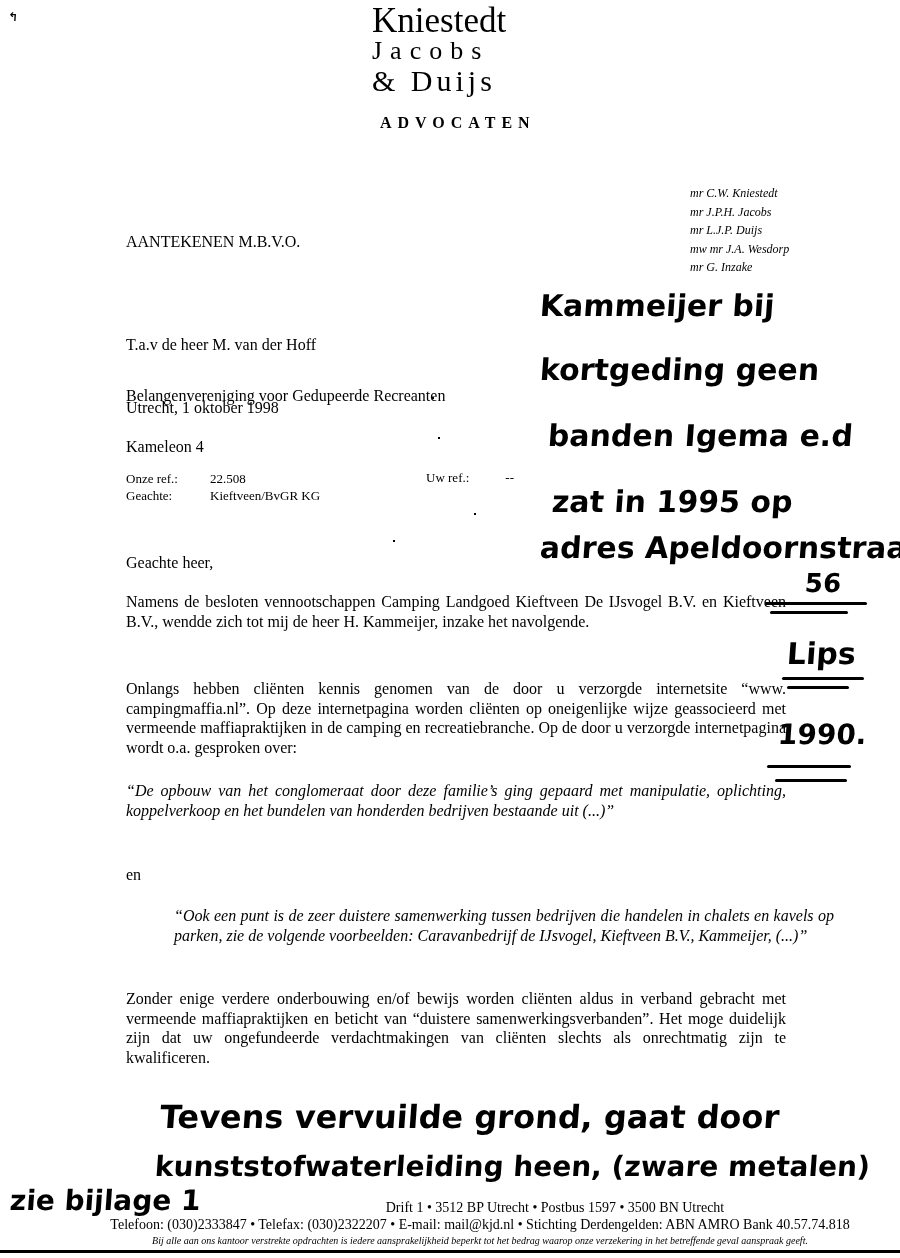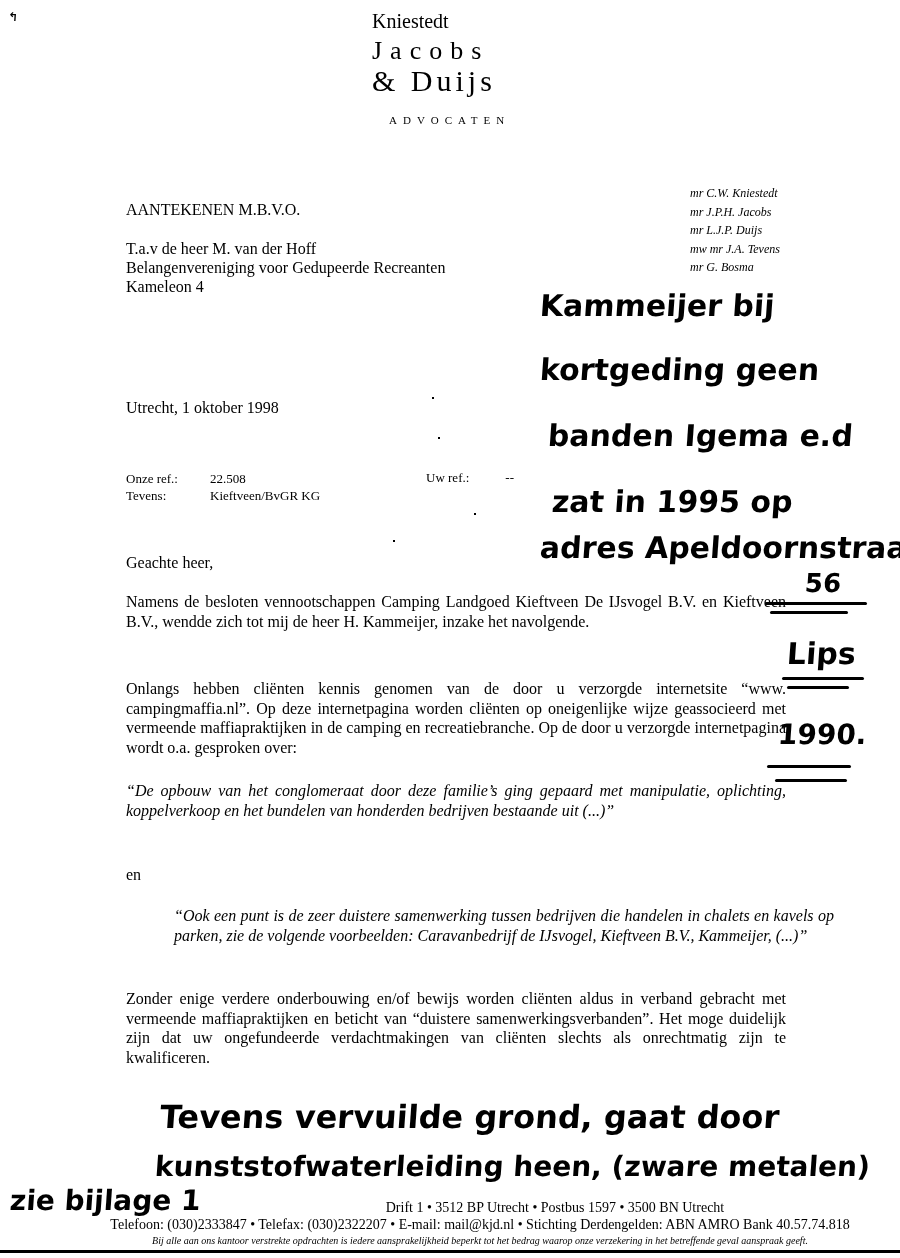--- a/index.html
+++ b/index.html
@@ -3,30 +3,30 @@
   <meta charset="utf-8">
   <style>
     html, body { margin: 0; padding: 0; background: #ffffff; }
     body {
       width: 900px; height: 1258px; position: relative; overflow: hidden;
       font-family: "Liberation Serif", "DejaVu Serif", serif; color: #000;
     }
     .abs { position: absolute; }
     
     .lh { left: 372px; top: 6px; width: 170px; text-align: left; }
-    .lh .l1 { font-size: 20px; line-height: 30px; letter-spacing: 0px; }
+    .lh .l1 { font-size: 35px; line-height: 30px; letter-spacing: 0px; }
     .lh .l2 { font-size: 26px; line-height: 30px; letter-spacing: 8px; }
     .lh .l3 { font-size: 30px; line-height: 30px; letter-spacing: 4px; }
-    .lh .sub { font-size: 11px; letter-spacing: 6px; margin-top: 18px; margin-left: 17px; }
+    .lh .sub { font-size: 16px; letter-spacing: 6px; margin-top: 18px; margin-left: 8px; font-weight: bold; }
     
     .partners { left: 690px; top: 184px; font-style: italic; font-size: 12px; line-height: 18.5px; }
     
     .t { font-size: 16px; line-height: 19px; }
     .addr { left: 126px; top: 200px; }
-    .addr div { white-space: nowrap; }
+    .addr div { white-space: nowrap; margin-top: 32px; }
     .date { left: 126px; top: 398px; }
     .refs { left: 126px; top: 470px; font-size: 13px; line-height: 17px; }
     .refs .lbl { display: inline-block; width: 84px; }
     .uwref { left: 426px; top: 470px; font-size: 13px; }
     .uwref .val { margin-left: 36px; }
     .salut { left: 126px; top: 553px; }
     .para { left: 126px; width: 660px; text-align: justify; font-size: 16px; line-height: 19.5px; }
     .para.i { font-style: italic; }
     .p1 { top: 592px; }
     .p2 { top: 679px; }
@@ -66,37 +66,37 @@
   <div class="l1">Kniestedt</div>
   <div class="l2">Jacobs</div>
   <div class="l3">&amp; Duijs</div>
   <div class="sub">ADVOCATEN</div>
 </div>
 
 <div class="abs partners">
   <div>mr C.W. Kniestedt</div>
   <div>mr J.P.H. Jacobs</div>
   <div>mr L.J.P. Duijs</div>
-  <div>mw mr J.A. Tevens</div>
-  <div>mr G. Bosma</div>
+  <div>mw mr J.A. Wesdorp</div>
+  <div>mr G. Inzake</div>
 </div>
 
 <div class="abs t addr">
   <div>AANTEKENEN M.B.V.O.</div>
   <div style="height:20px"></div>
   <div>T.a.v de heer M. van der Hoff</div>
   <div>Belangenvereniging voor Gedupeerde Recreanten</div>
   <div>Kameleon 4</div>
 </div>
 
 <div class="abs t date">Utrecht, 1 oktober 1998</div>
 
 <div class="abs refs">
   <div><span class="lbl">Onze ref.:</span><span>22.508</span></div>
-  <div><span class="lbl">Tevens:</span><span>Kieftveen/BvGR KG</span></div>
+  <div><span class="lbl">Geachte:</span><span>Kieftveen/BvGR KG</span></div>
 </div>
 <div class="abs uwref">
   <span>Uw ref.:</span><span class="val">--</span>
 </div>
 
 <div class="abs t salut">Geachte heer,</div>
 
 <div class="abs para p1">Namens de besloten vennootschappen Camping Landgoed Kieftveen De IJsvogel B.V. en Kieftveen B.V., wendde zich tot mij de heer H. Kammeijer, inzake het navolgende.</div>
 <div class="abs para p2">Onlangs hebben cliënten kennis genomen van de door u verzorgde internetsite “www. campingmaffia.nl”. Op deze internetpagina worden cliënten op oneigenlijke wijze geassocieerd met vermeende maffiapraktijken in de camping en recreatiebranche. Op de door u verzorgde internetpagina wordt o.a. gesproken over:</div>
 <div class="abs para i q1">“De opbouw van het conglomeraat door deze familie’s ging gepaard met manipulatie, oplichting, koppelverkoop en het bundelen van honderden bedrijven bestaande uit (...)”</div>

